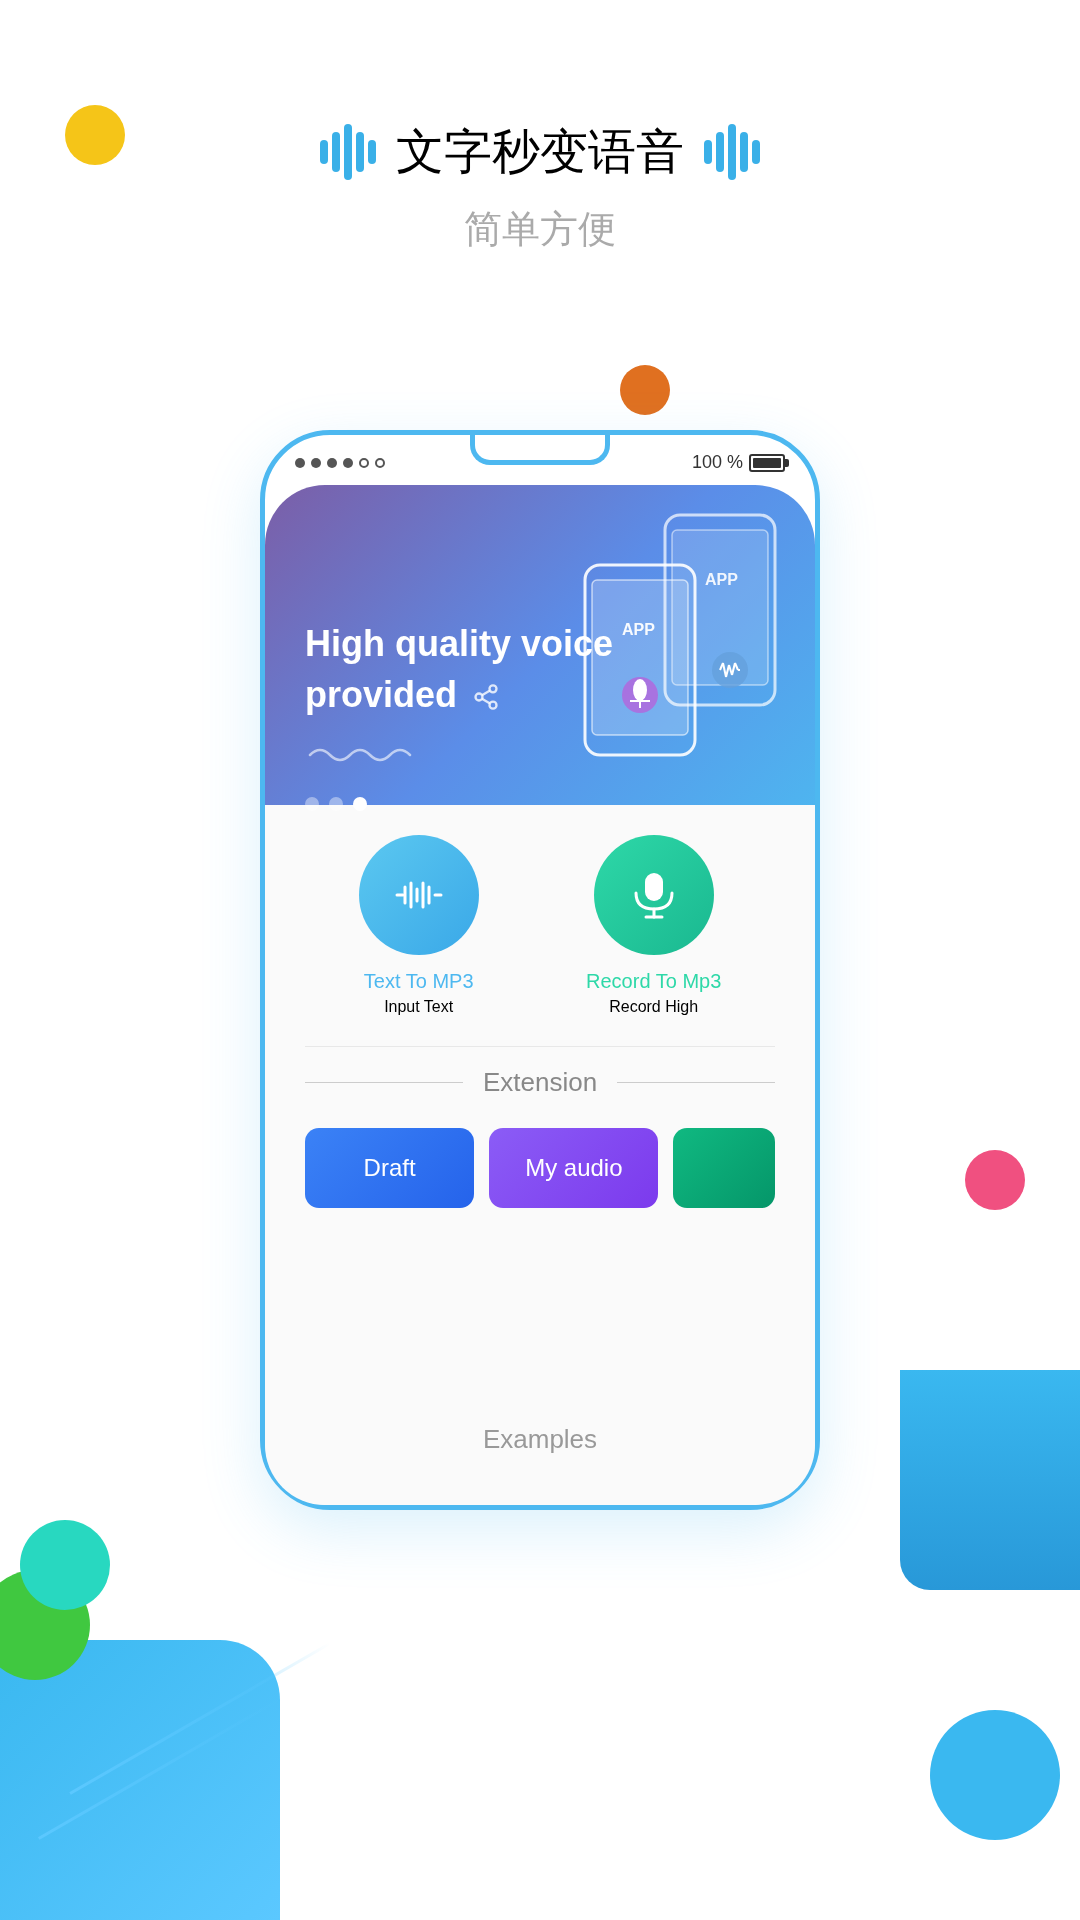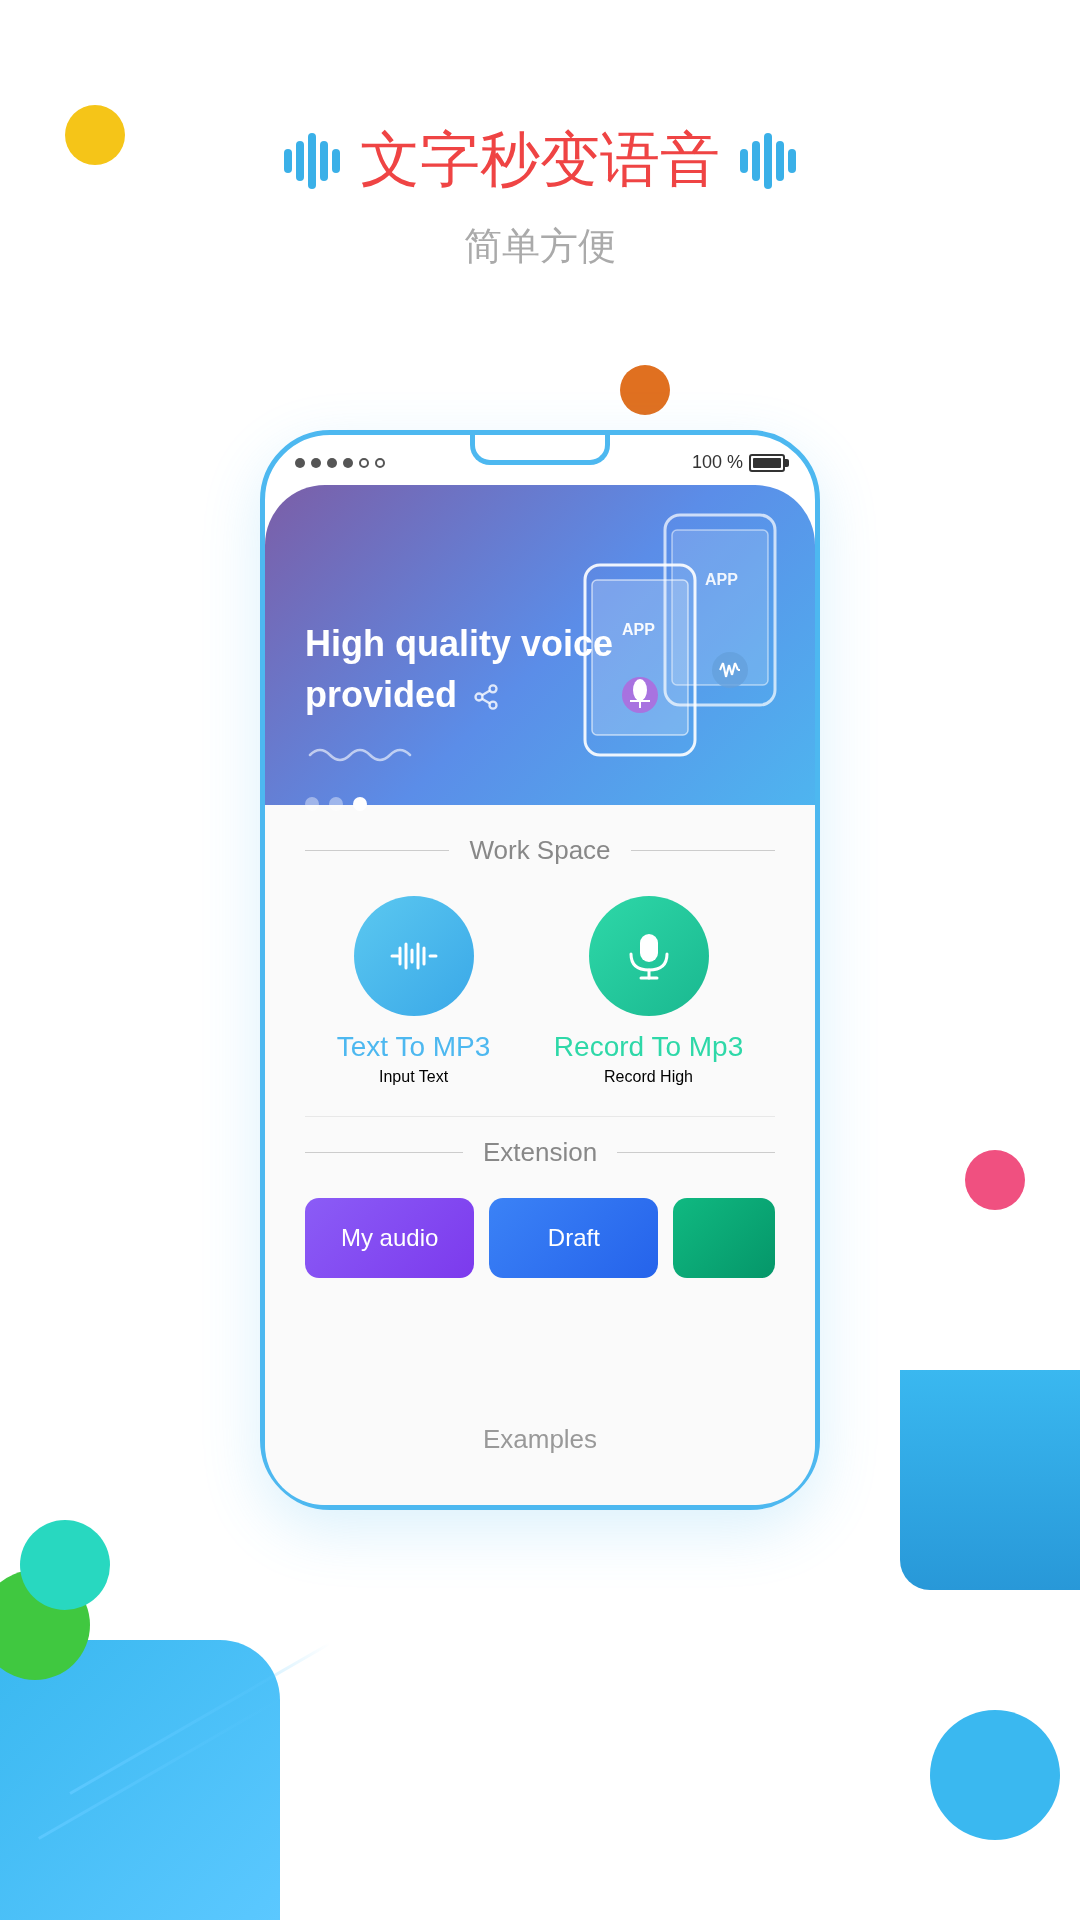--- a/index.html
+++ b/index.html
@@ -28,22 +28,22 @@
 
     .title-row {
       display: flex;
       align-items: center;
       justify-content: center;
       gap: 20px;
       margin-bottom: 20px;
     }
 
     .title-text {
-      font-size: 60px;
-      color: #ef4444;
+      font-size: 48px;
+      color: #000000;
       font-weight: 500;
     }
 
     .wave-icon {
       display: flex;
       align-items: center;
       gap: 4px;
     }
 
     .wave-bar {
@@ -277,21 +277,21 @@
 
     .ws-circle.blue {
       background: linear-gradient(135deg, #5bc8f0, #3aa8e8);
     }
 
     .ws-circle.green {
       background: linear-gradient(135deg, #2ed8a8, #1ab890);
     }
 
     .ws-label-primary {
-      font-size: 28px;
+      font-size: 20px;
       color: #4db8f0;
       font-weight: 500;
     }
 
     .ws-label-secondary {
       font-size: 16px;
       color: #000000;
       margin-top: -10px;
     }
 
@@ -469,25 +469,20 @@
         <div class="banner-dots">
           <div class="banner-dot"></div>
           <div class="banner-dot"></div>
           <div class="banner-dot active"></div>
         </div>
       </div>
     </div>
 
     <div class="phone-content">
 
-      <div class="section-header">
-        <div class="section-line"></div>
-        <span class="section-title">Work Space</span>
-        <div class="section-line"></div>
-      </div>
 
       <div class="workspace-buttons">
 
         <div class="workspace-item">
           <div class="ws-circle blue">
             <svg class="icon-svg" viewBox="0 0 60 60">
               <line x1="8" y1="30" x2="14" y2="30" stroke="white" stroke-width="3" stroke-linecap="round"></line>
               <line x1="16" y1="22" x2="16" y2="38" stroke="white" stroke-width="3" stroke-linecap="round"></line>
               <line x1="22" y1="18" x2="22" y2="42" stroke="white" stroke-width="3" stroke-linecap="round"></line>
               <line x1="28" y1="24" x2="28" y2="36" stroke="white" stroke-width="3" stroke-linecap="round"></line>
@@ -516,25 +511,25 @@
 
       <div class="divider-line"></div>
 
       <div class="section-header">
         <div class="section-line"></div>
         <span class="section-title">Extension</span>
         <div class="section-line"></div>
       </div>
 
       <div class="extension-buttons">
+        <div class="ext-btn blue">
+          <span>Draft</span>
+        </div>
         <div class="ext-btn purple">
           <span>My audio</span>
-        </div>
-        <div class="ext-btn blue">
-          <span>Draft</span>
         </div>
         <div class="ext-btn green">
           <span></span>
         </div>
       </div>
 
       <div class="examples-section">
         <span class="examples-label">Examples</span>
       </div>
     </div>

